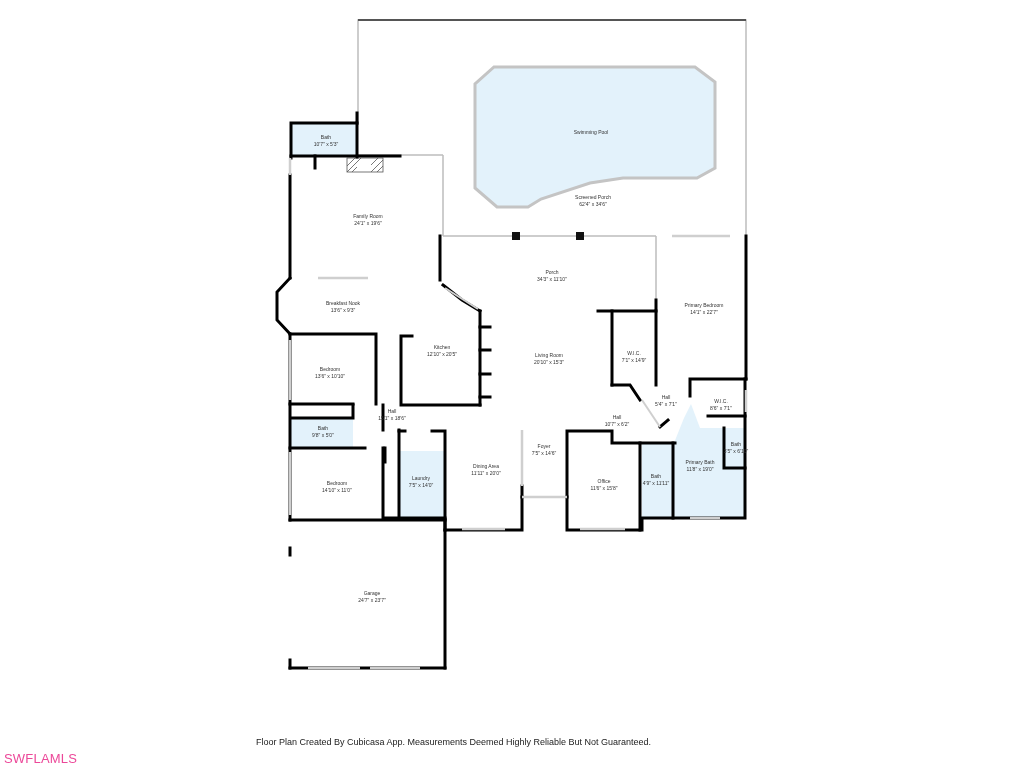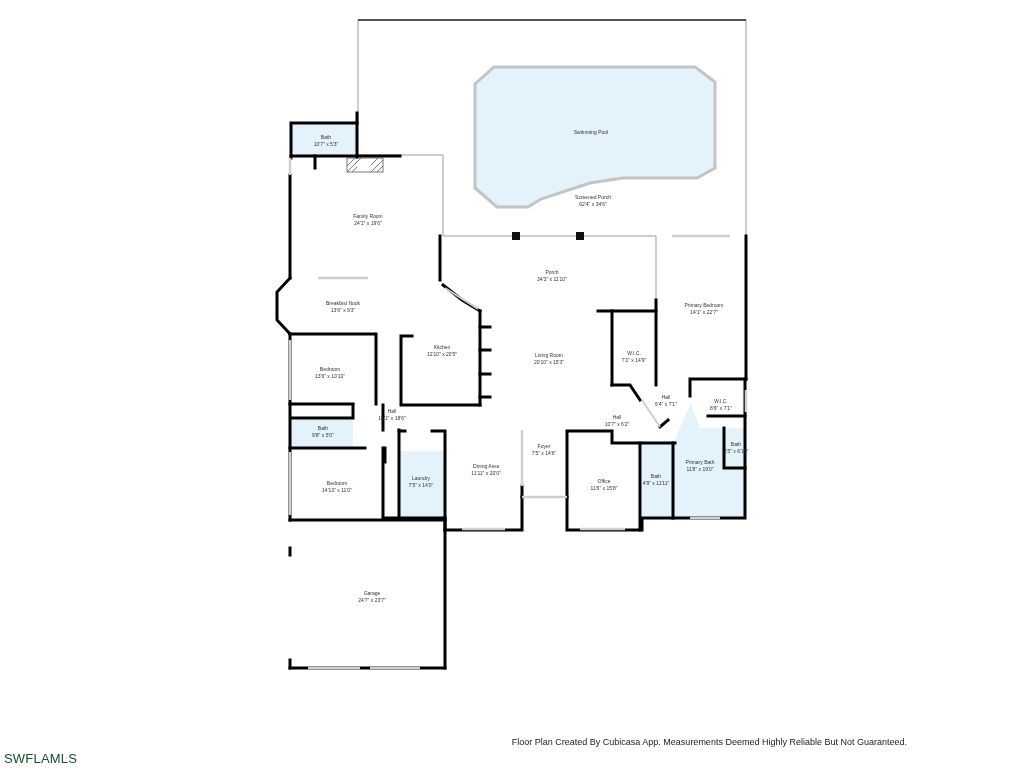--- a/index.html
+++ b/index.html
@@ -1,22 +1,22 @@
 <!DOCTYPE html>
 <html><head>
 <meta charset="utf-8">
 <style>
   html,body{margin:0;padding:0;background:#ffffff;}
   body{width:1024px;height:768px;position:relative;overflow:hidden;font-family:"Liberation Sans",sans-serif;}
   #plan{position:absolute;left:0;top:0;width:1024px;height:768px;}
   .lbl{position:absolute;transform:translate(-50%,-50%);text-align:center;color:#333;font-size:5px;line-height:7px;white-space:nowrap;font-family:"Liberation Sans",sans-serif;}
   .lbl .nm{display:block;}
   .lbl .dm{display:block;}
-  .footer{position:absolute;left:0;width:907px;top:737px;text-align:right;font-size:9px;color:#222;font-family:"Liberation Sans",sans-serif;}
-  .wm{position:absolute;left:4px;top:751px;font-size:13px;color:#14532d;letter-spacing:0.2px;font-family:"Liberation Sans",sans-serif;}
+  .footer{position:absolute;left:0;width:907px;top:737px;text-align:center;font-size:9px;color:#222;font-family:"Liberation Sans",sans-serif;}
+  .wm{position:absolute;left:4px;top:751px;font-size:13px;color:#ec4899;letter-spacing:0.2px;font-family:"Liberation Sans",sans-serif;}
 </style>
 </head>
 <body>
 
 <svg id="plan" viewBox="0 0 1024 768" xmlns="http://www.w3.org/2000/svg">
 
   <g fill="#e3f2fb" stroke="none">
     <rect x="291" y="124" width="66" height="32"></rect>
     <rect x="291" y="419" width="62" height="28"></rect>
     <rect x="400" y="451" width="45" height="67"></rect>

